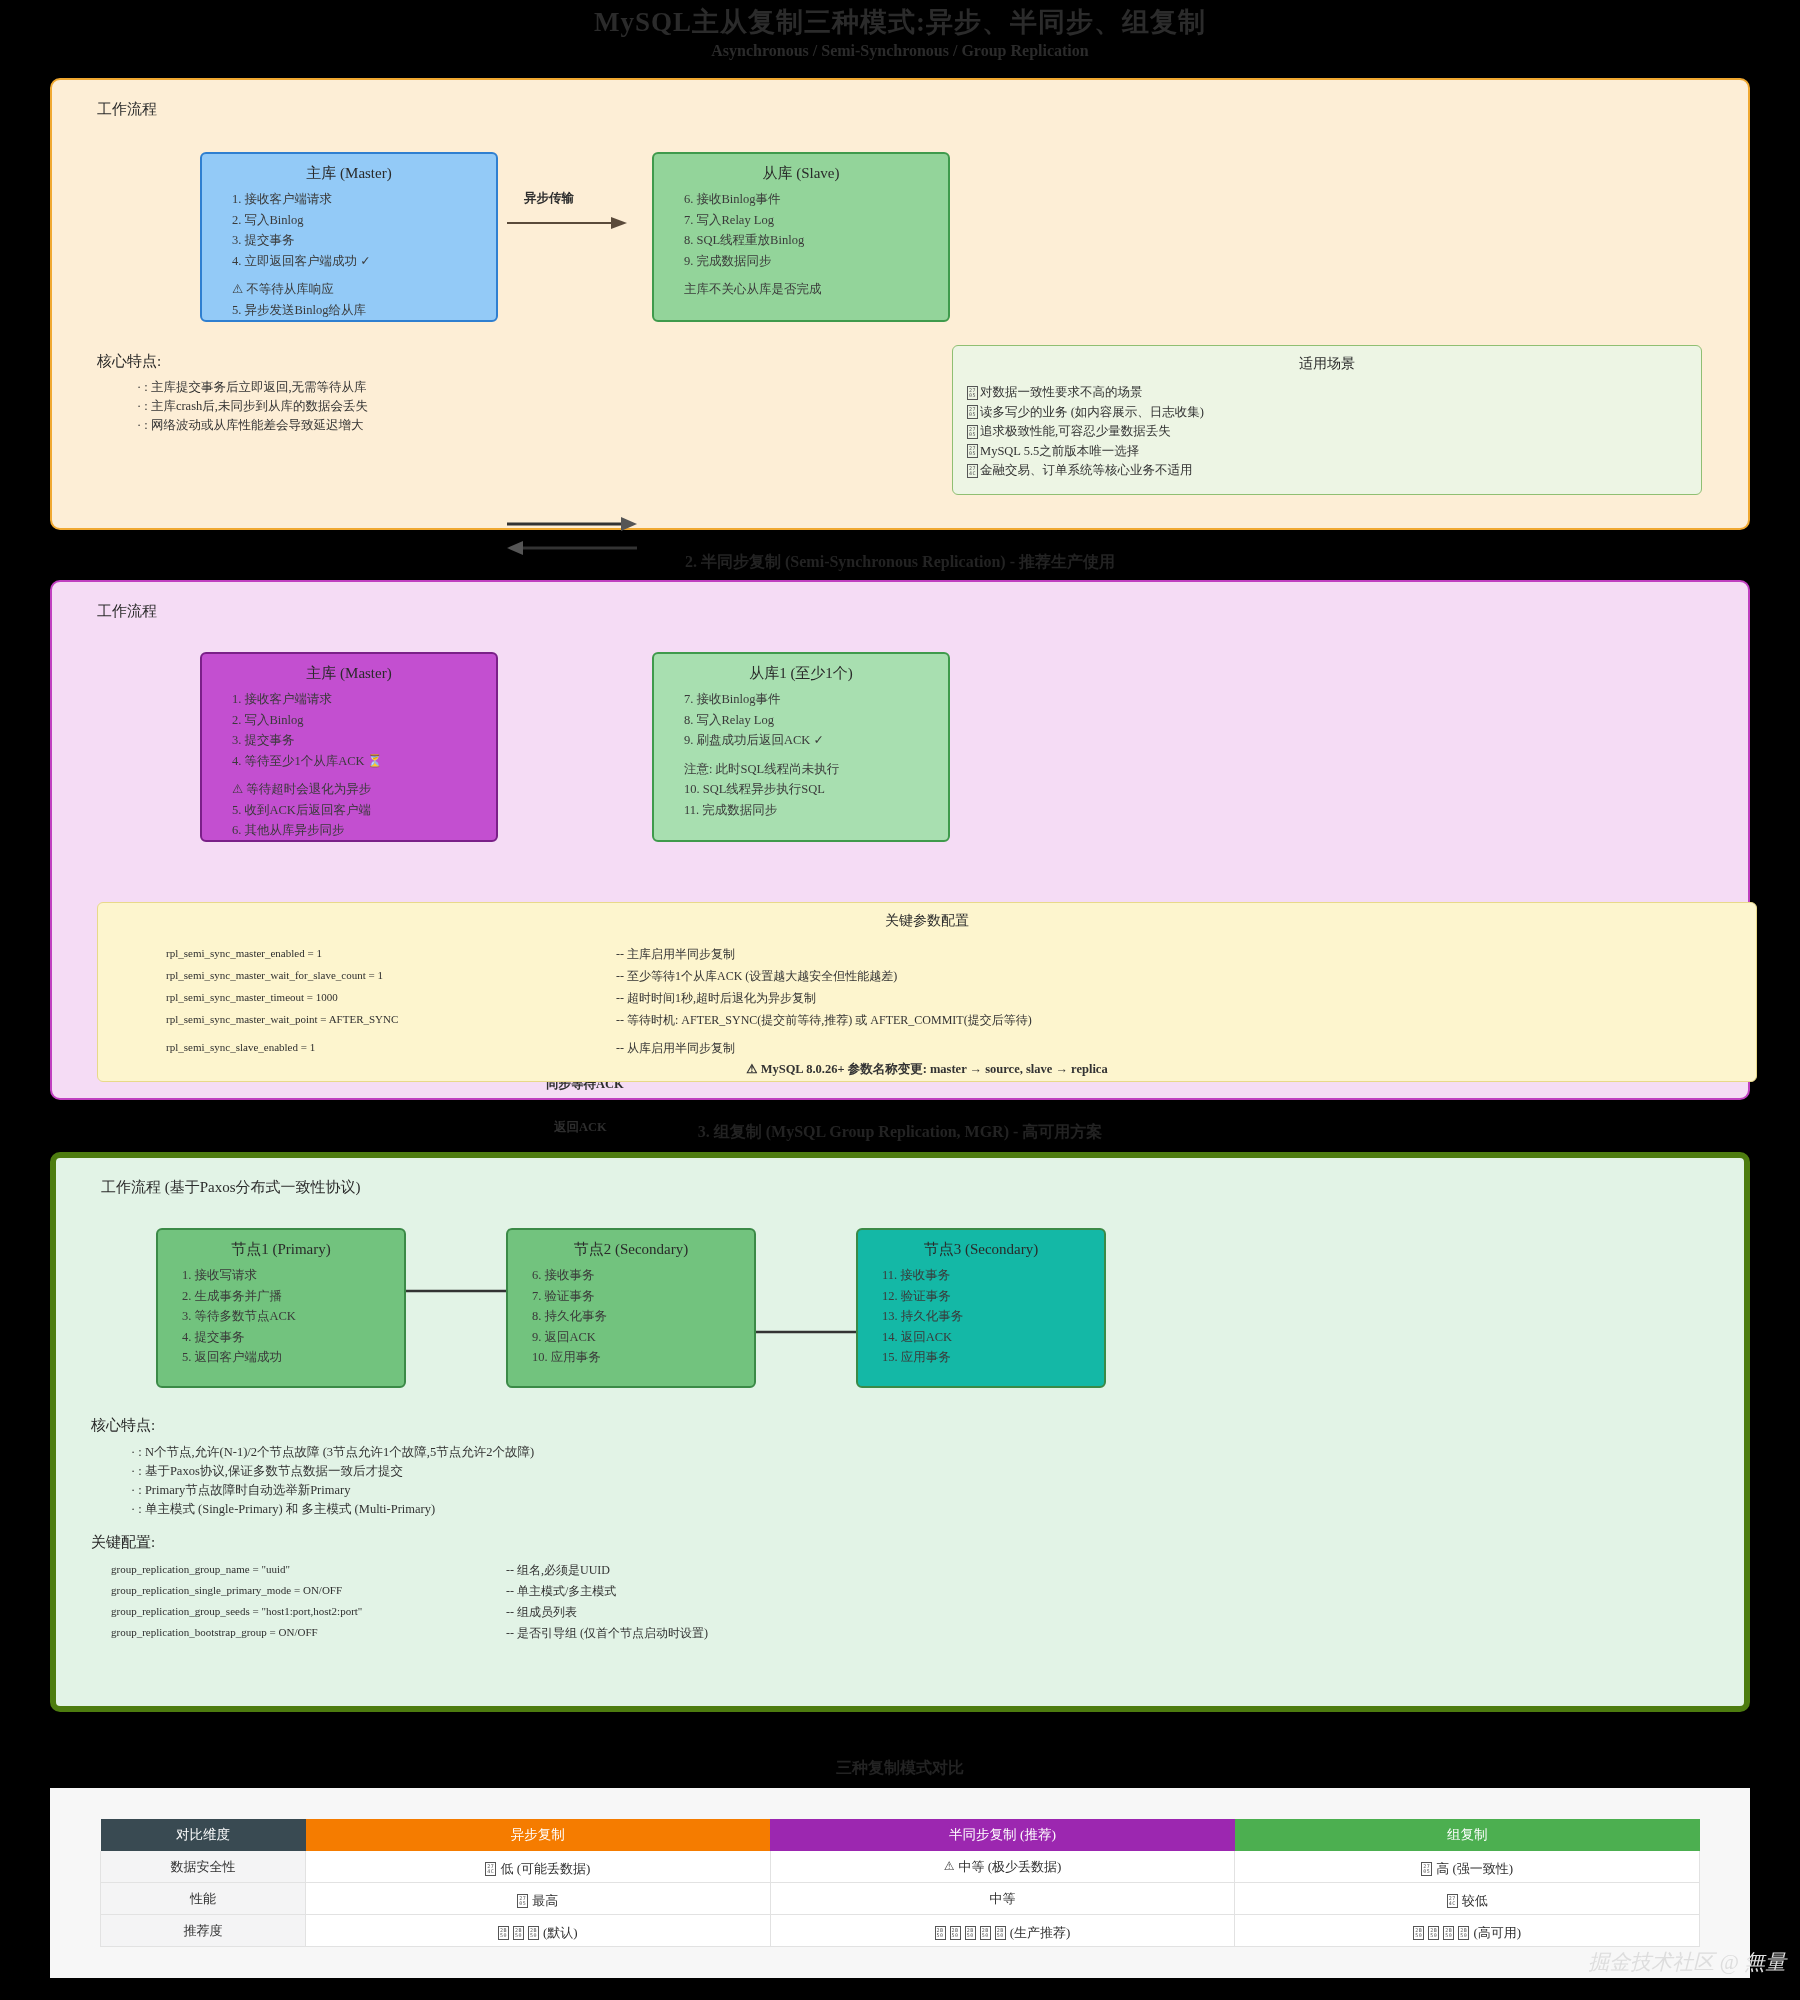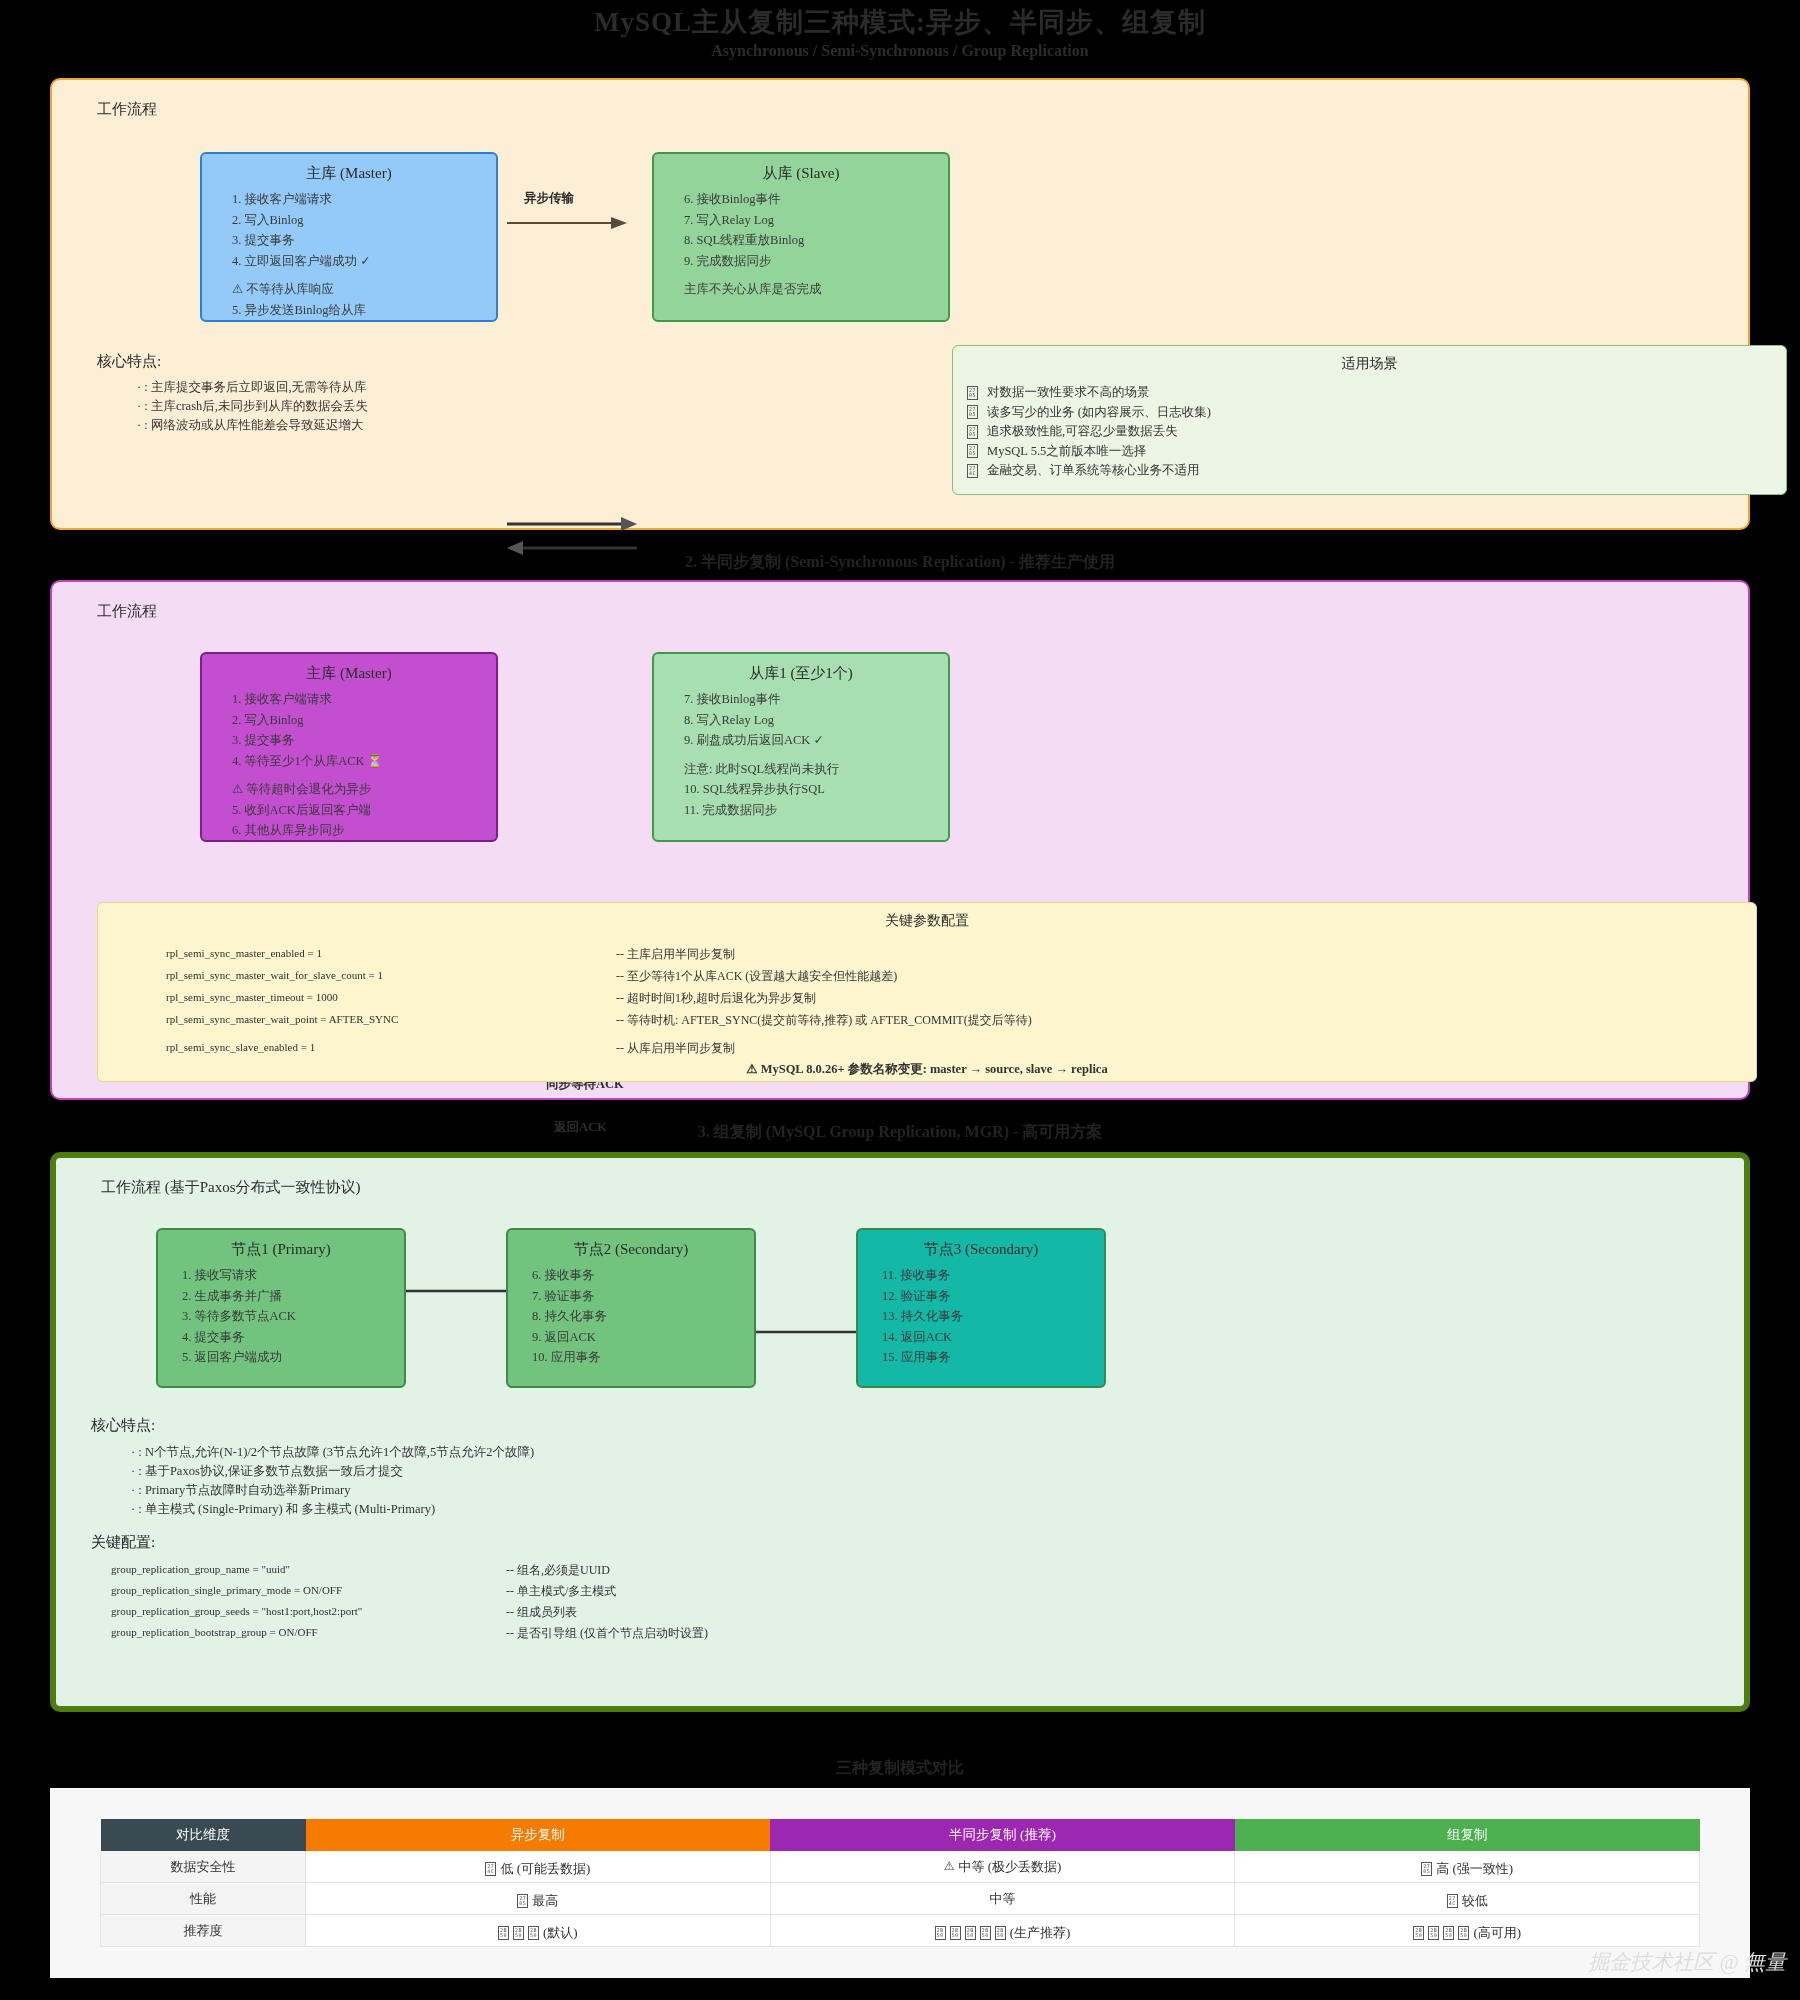--- a/index.html
+++ b/index.html
@@ -54,21 +54,21 @@
   
   .feat-head { position:absolute; font-size:15px; color:#252525; }
   .feat-list { position:absolute; list-style:none; margin:0; padding:0; }
   .feat-list li { font-size:12.5px; line-height:19px; color:#333; white-space:nowrap; }
   .feat-list li::before { content:"· "; }
 
   
   .card { position:absolute; border-radius:6px; }
   .card-title { text-align:center; font-size:14px; color:#2b2b2b; padding-top:9px; }
   .card-list { list-style:none; margin:0; padding:10px 0 0 14px; }
-  .card-list li { font-size:12.5px; line-height:19.5px; color:#333; white-space:nowrap; display:flex; align-items:center; gap:9px;}
+  .card-list li { font-size:12.5px; line-height:19.5px; color:#333; white-space:nowrap; display:flex; align-items:center; gap:2px;}
 
   
   .tofu {
     display:inline-block; border:1px solid #555; color:#555;
     font-family:"DejaVu Sans Mono", monospace;
     font-size:5px; line-height:5px; letter-spacing:0.5px;
     padding:1px 1px; text-align:center; white-space:pre;
     vertical-align:middle; background:transparent;
   }
   .cfg-key { position:absolute; font-size:11px; font-family:"Liberation Serif", serif; color:#2f2f2f; white-space:nowrap; }
@@ -133,21 +133,21 @@
     </ul>
   </div>
 
   <div class="feat-head" style="left:45px; top:272px;">核心特点:</div>
   <ul class="feat-list" style="left:85px; top:298px;">
     <li>: 主库提交事务后立即返回,无需等待从库</li>
     <li>: 主库crash后,未同步到从库的数据会丢失</li>
     <li>: 网络波动或从库性能差会导致延迟增大</li>
   </ul>
 
-  <div class="card" style="left:900px; top:265px; width:835px; height:150px; background:#edf5e4; border:1px solid #8fbf72;">
+  <div class="card" style="left:900px; top:265px; width:750px; height:150px; background:#edf5e4; border:1px solid #8fbf72;">
     <div class="card-title">适用场景</div>
     <ul class="card-list">
       <li>
           <span class="tofu">27<br>05</span>
           <span>对数据一致性要求不高的场景</span>
         </li>
       <li>
           <span class="tofu">27<br>05</span>
           <span>读多写少的业务 (如内容展示、日志收集)</span>
         </li>

